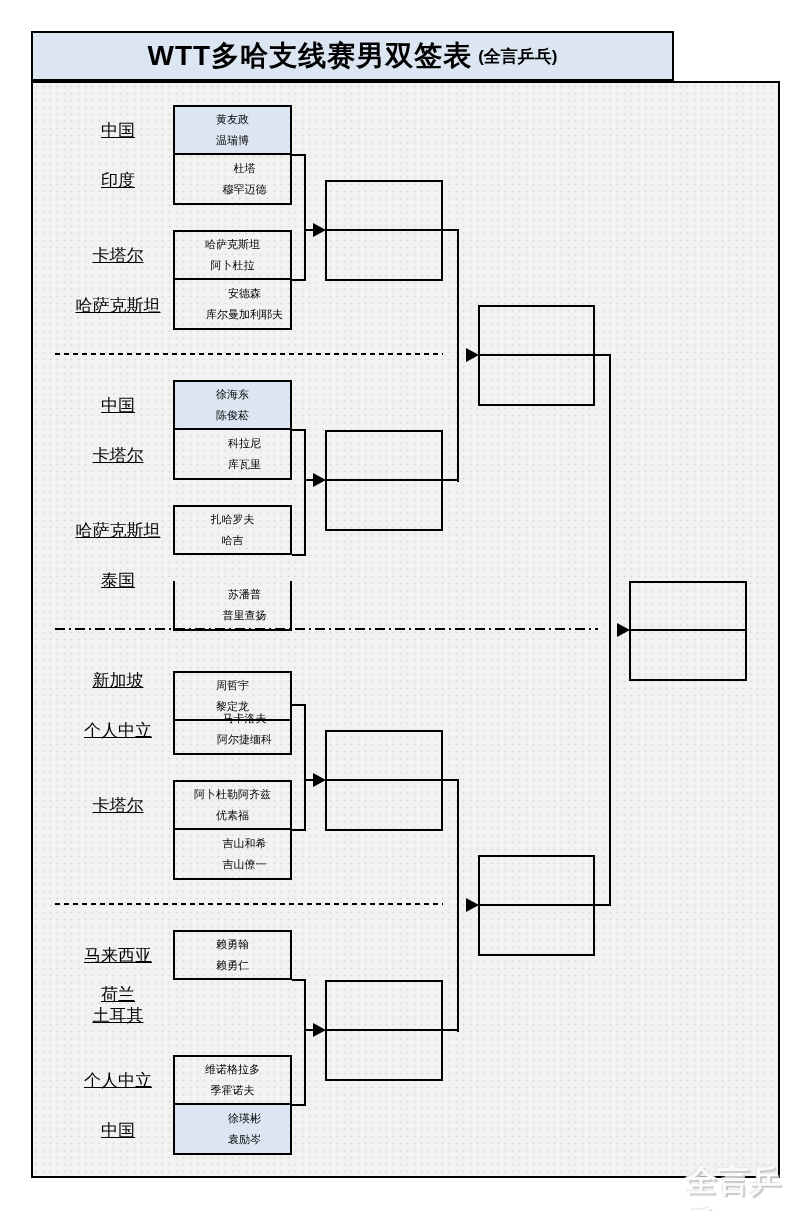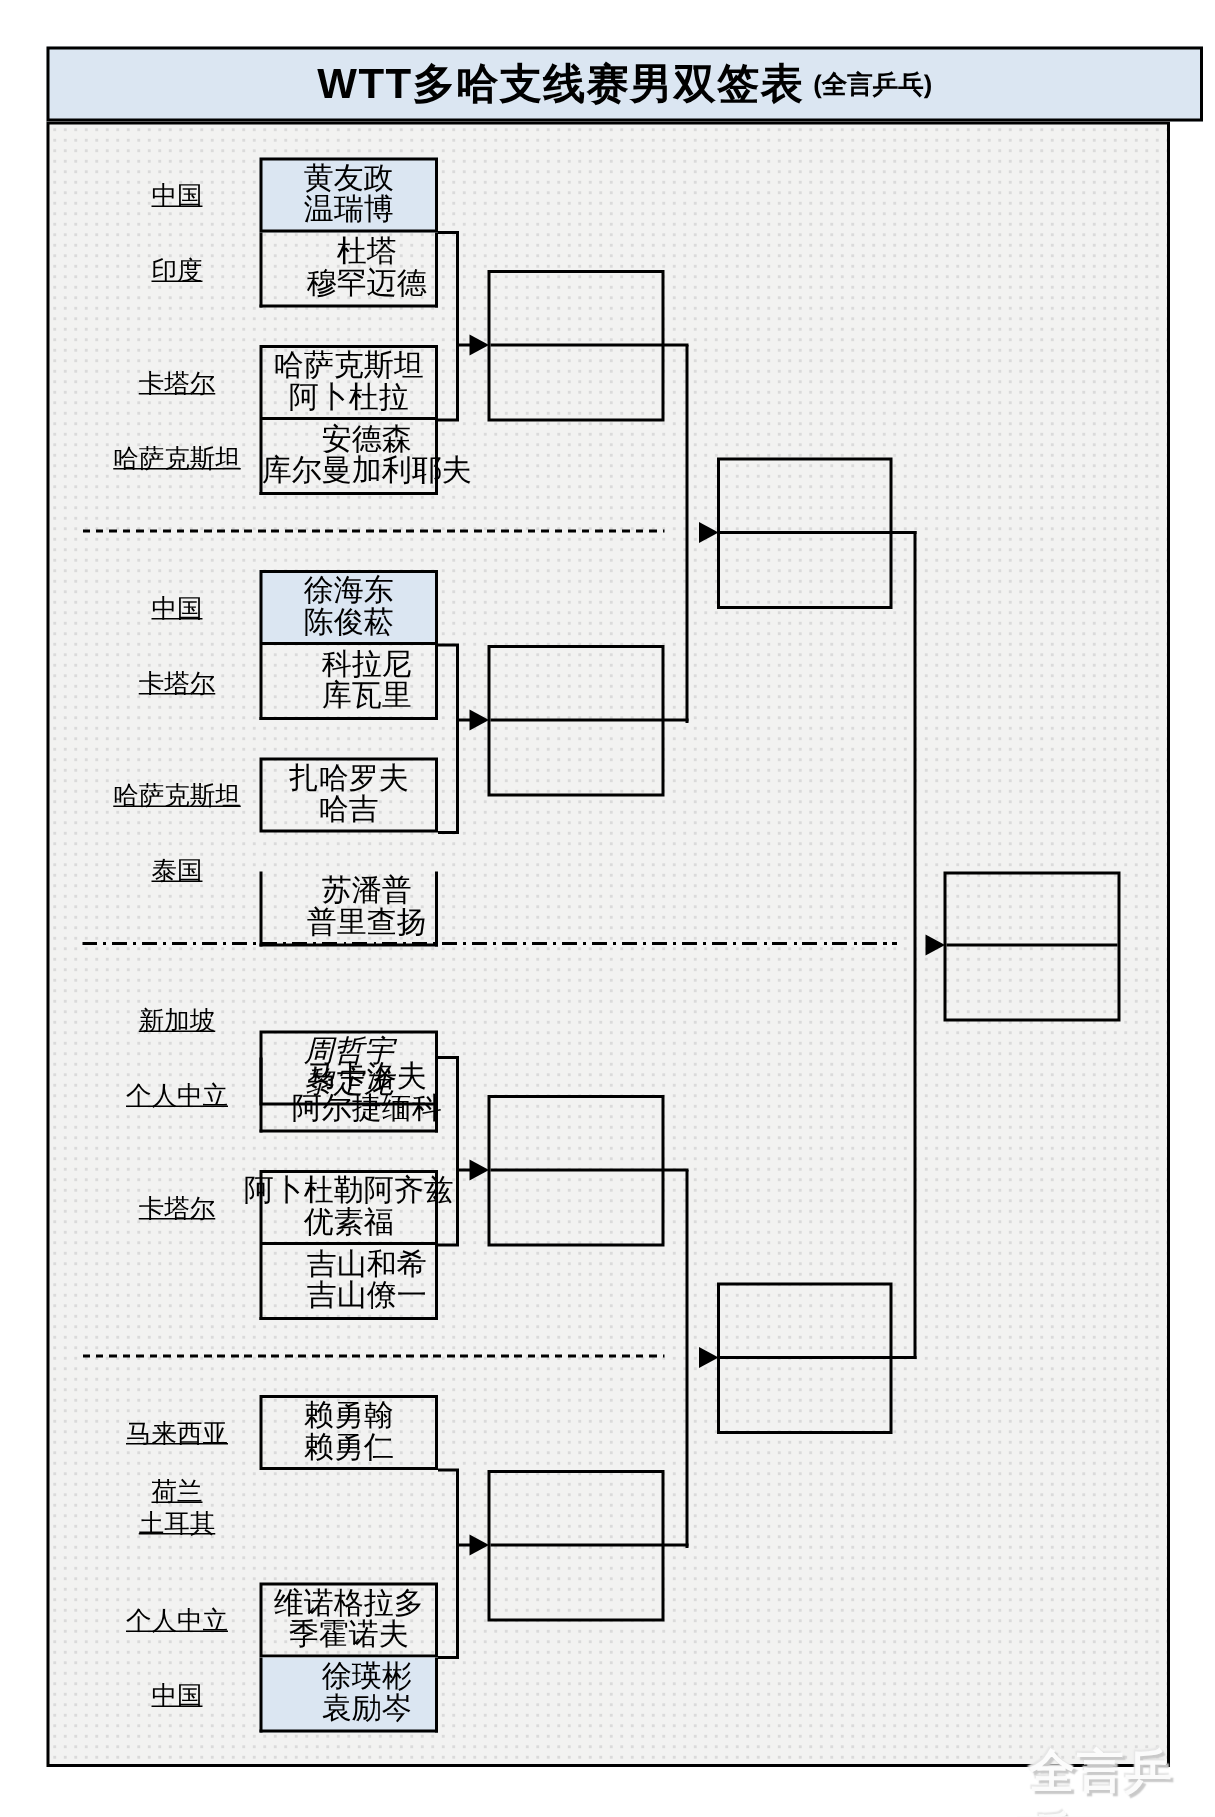--- a/index.html
+++ b/index.html
@@ -2,21 +2,21 @@
 <html><head>
 <meta charset="utf-8">
 <style>
   html,body{margin:0;padding:0;background:#ffffff;}
   #page{
     position:relative;width:810px;height:1211px;background:#ffffff;
     font-family:"Liberation Sans","DejaVu Sans",sans-serif;color:#000;
     overflow:hidden;
   }
   #title-bar{
-    position:absolute;left:31px;top:31px;width:771px;height:50px;
+    position:absolute;left:31px;top:31px;width:643px;height:50px;
     background:#dbe6f2;border:2px solid #000;box-sizing:border-box;
     display:flex;align-items:center;justify-content:center;gap:6px;
   }
   #title-bar .main{font-size:28px;font-weight:bold;letter-spacing:1px;}
   #title-bar .suffix{font-size:17px;font-weight:bold;}
   #content-area{
     position:absolute;left:31px;top:81px;width:749px;height:1097px;
     border:2px solid #000;box-sizing:border-box;background:#f2f2f1;
     background-image:radial-gradient(#dadada 0.9px, transparent 1.1px);
     background-size:7px 7px;
@@ -26,21 +26,21 @@
     display:flex;align-items:center;justify-content:center;text-align:center;
     font-size:17px;line-height:21px;white-space:pre-line;z-index:2;text-decoration:underline;
   }
   .team-box{
     position:absolute;left:173px;width:119px;height:50px;box-sizing:border-box;
     border:2px solid #000;display:flex;flex-direction:column;
     align-items:center;justify-content:center;z-index:2;background:transparent;
   }
   .team-box.stacked{border-top:none;padding-left:24px;}
   .team-box.seeded{background:#dbe6f2;}
-  .team-box .player{font-size:20px;line-height:21px;white-space:nowrap;}
+  .team-box .player{font-size:11px;line-height:21px;white-space:nowrap;}
   .adv-box{
     position:absolute;box-sizing:border-box;border:2px solid #000;
     background:transparent;z-index:2;
   }
   .line{position:absolute;background:#000;z-index:1;}
   .dash-line{
     position:absolute;height:2px;z-index:1;
     background:repeating-linear-gradient(90deg,#000 0 5px,transparent 5px 9px);
   }
   .dashdot-line{
@@ -123,21 +123,21 @@
       <span class="player">普里查扬</span>
     </div>
     <div class="line" style="left: 292px; top: 429px; width: 14px; height: 2px;"></div>
     <div class="line" style="left: 292px; top: 554px; width: 14px; height: 2px;"></div>
     <div class="line" style="left: 304px; top: 430px; width: 2px; height: 125px;"></div>
     <div class="line" style="left: 304px; top: 479px; width: 10px; height: 2px;"></div>
     <div class="arrow" style="left: 313px; top: 473px;"></div>
     <div class="adv-box" style="left: 325px; top: 430px; width: 118px; height: 101px;"></div>
     <div class="line" style="left: 327px; top: 479px; width: 132px; height: 2px;"></div>
     <div class="country-label" style="top: 655px;">新加坡</div>
-    <div class="team-box" style="top: 687px; font-style: italic;">
+    <div class="team-box" style="top: 671px;">
       <span class="player">周哲宇</span>
       <span class="player">黎定龙</span>
     </div>
     <div class="country-label" style="top: 705px;">个人中立</div>
     <div class="team-box stacked" style="top: 705px;">
       <span class="player">马卡洛夫</span>
       <span class="player">阿尔捷缅科</span>
     </div>
     <div class="country-label" style="top: 780px;">卡塔尔</div>
     <div class="team-box" style="top: 780px;">

